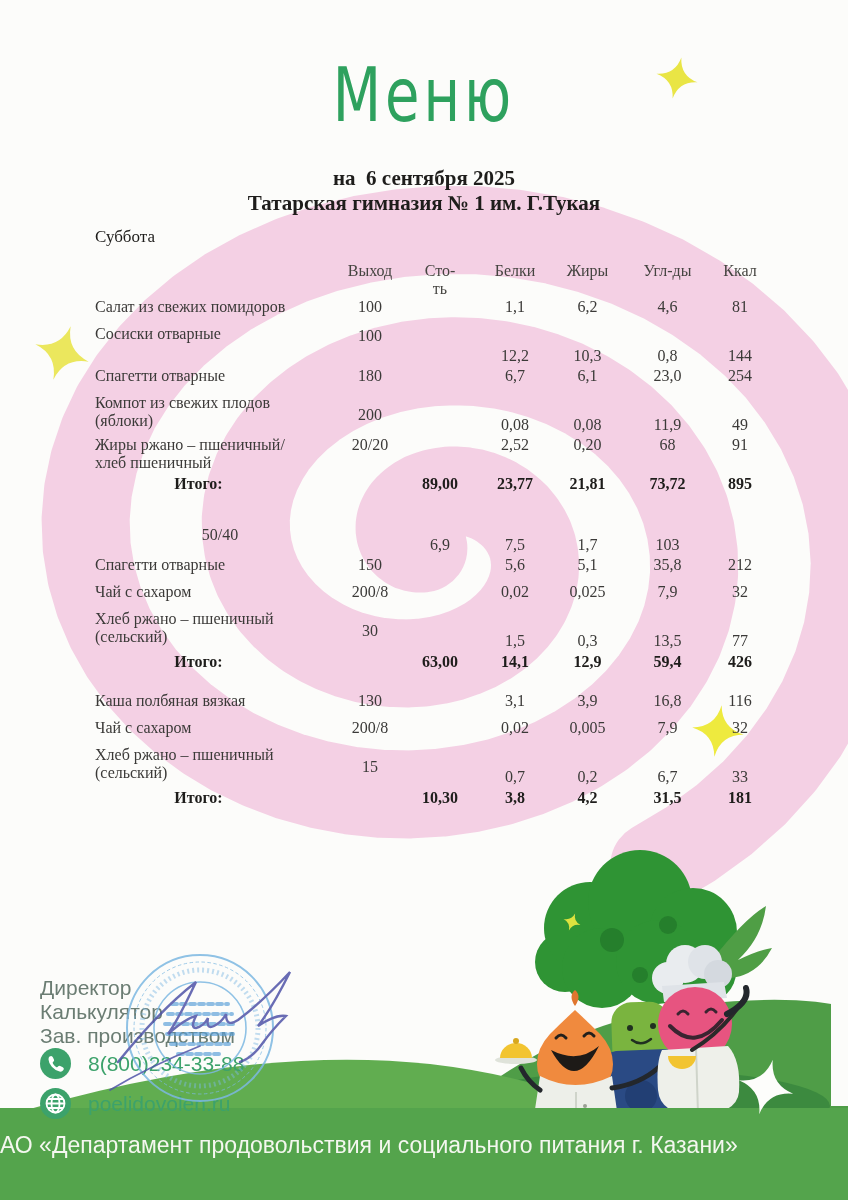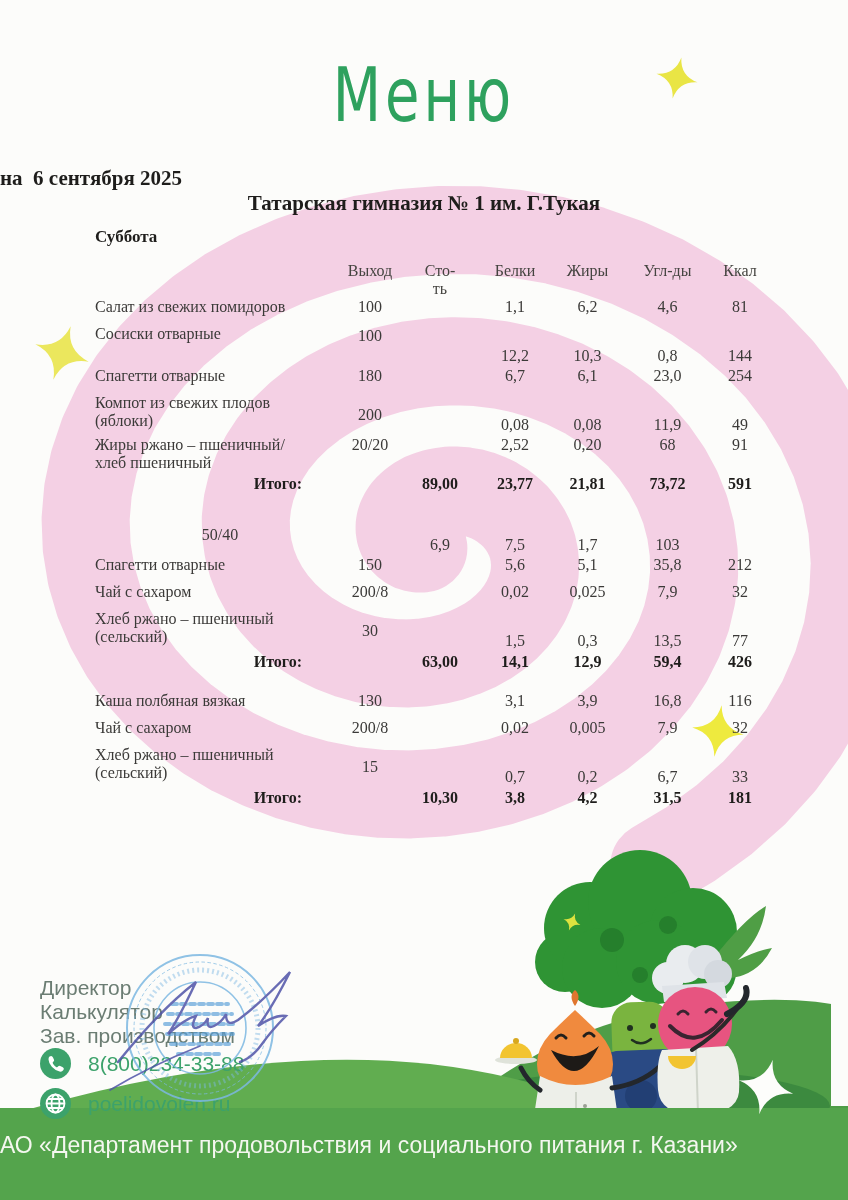--- a/index.html
+++ b/index.html
@@ -6,43 +6,43 @@
   .page{position:relative;width:848px;height:1200px;background:#fcfcfa;overflow:hidden;
         font-family:"Liberation Serif",serif;color:#3b3a38;}
   svg{display:block}
   .decor{position:absolute;left:0;top:0;z-index:0;}
   .content{position:absolute;left:0;top:0;width:848px;z-index:2;}
 
   
   .title{position:absolute;left:0;top:52px;width:848px;text-align:center;
          font-family:"DejaVu Sans",sans-serif;font-size:56px;letter-spacing:4px;
          color:#2ea15e;transform:scaleY(1.32);transform-origin:top center;font-weight:400;}
-  .date{position:absolute;left:0;top:166px;width:848px;text-align:left;
+  .date{position:absolute;left:0;top:166px;width:848px;text-align:center;
         font-weight:bold;font-size:21px;color:#1e1d1b;white-space:pre;}
   .school{position:absolute;left:0;top:191px;width:848px;text-align:center;
         font-weight:bold;font-size:21px;color:#1e1d1b;}
-  .weekday{position:absolute;left:95px;top:227px;font-weight:bold;font-size:17px;color:#1e1d1b;}
+  .weekday{position:absolute;left:95px;top:227px;font-weight:normal;font-size:17px;color:#1e1d1b;}
 
   
   .menu-table{position:absolute;left:95px;top:256px;width:680px;font-size:16px;line-height:18px;}
   .t-row{display:grid;grid-template-columns:250px 50px 90px 60px 85px 75px 70px;}
   .t-head{min-height:40px;color:#454440;}
   .t-head .c-num{align-self:start;padding-top:6px;}
   .t-head .h-cost span{display:inline-block;width:44px;text-align:center;}
   .c-name{padding-right:35px;}
   .c-num{text-align:center;}
   .group-title{width:250px;text-align:center;font-weight:bold;font-size:17px;
                margin:4px 0 14px 0;color:#1e1d1b;}
   .dish{min-height:25px;margin-bottom:2px;align-items:start;}
   .dish.stagger{min-height:40px;}
   .dish.stagger .c-num{padding-top:22px;}
   .dish.stagger .c-out{padding-top:2px;}
   .dish.stagger.longname .c-out{padding-top:12px;}
   .total{font-weight:bold;color:#1e1d1b;min-height:25px;margin:3px 0 2px 0;}
-  .total .c-name{text-align:right;padding-right:43px;}
+  .total .c-name{text-align:center;padding-right:43px;}
   .section{margin-bottom:2px;}
   .section + .section{margin-top:14px;}
 
   
   .roles{position:absolute;left:40px;top:976px;font-family:"Liberation Sans",sans-serif;
          font-size:21px;line-height:24px;color:#6b7d73;}
   .contact{position:absolute;left:40px;font-family:"Liberation Sans",sans-serif;
            display:flex;align-items:center;gap:17px;color:#3ca26b;font-size:21px;}
   .contact.phone{top:1048px;}
   .contact.site{top:1088px;}
@@ -214,21 +214,21 @@
               <div class="c-num">68</div>
               <div class="c-num">91</div>
             </div>
             <div class="t-row total">
               <div class="c-name">Итого:</div>
               <div class="c-num"></div>
               <div class="c-num">89,00</div>
               <div class="c-num">23,77</div>
               <div class="c-num">21,81</div>
               <div class="c-num">73,72</div>
-              <div class="c-num">591</div>
+              <div class="c-num">895</div>
             </div>
           </div>
           <div class="section">
             <div class="dish t-row stagger longname">
               <div class="c-num c-out">50/40</div>
               <div class="c-num"></div>
               <div class="c-num">6,9</div>
               <div class="c-num">7,5</div>
               <div class="c-num">1,7</div>
               <div class="c-num">103</div>

